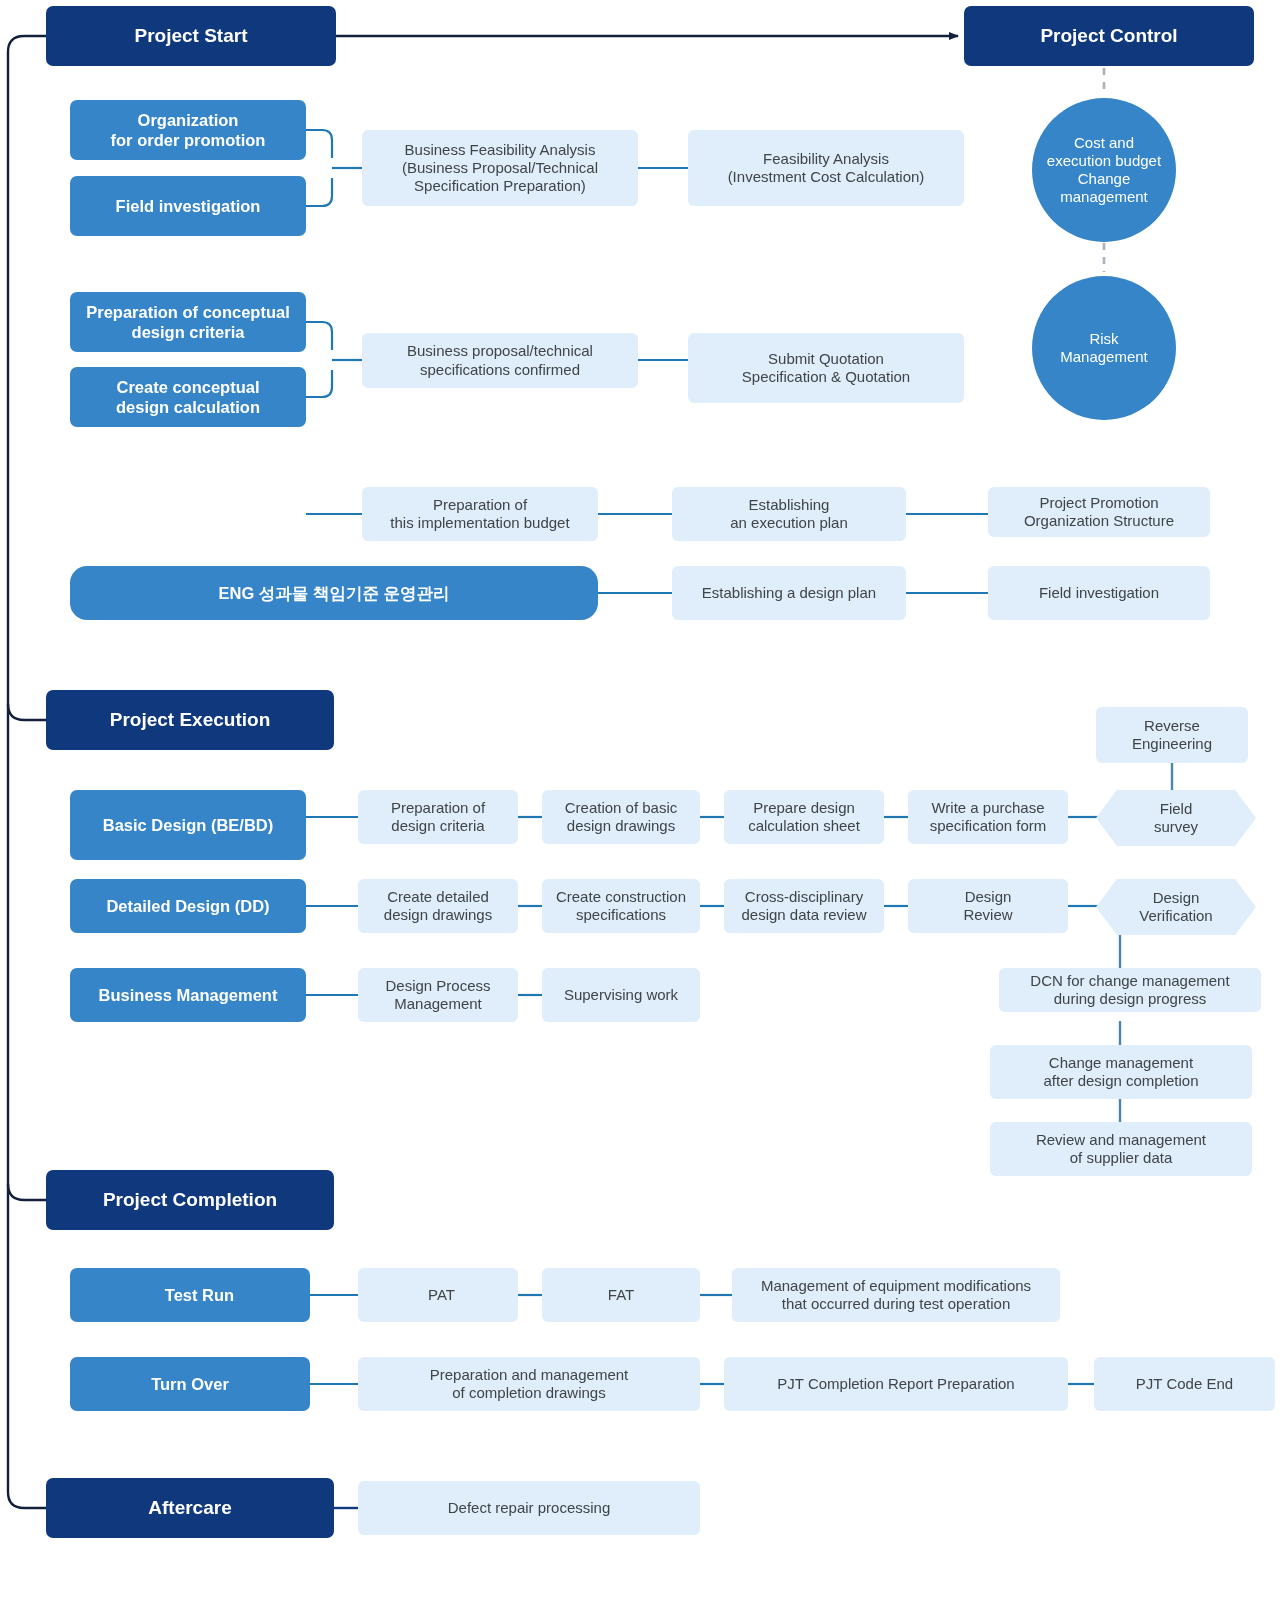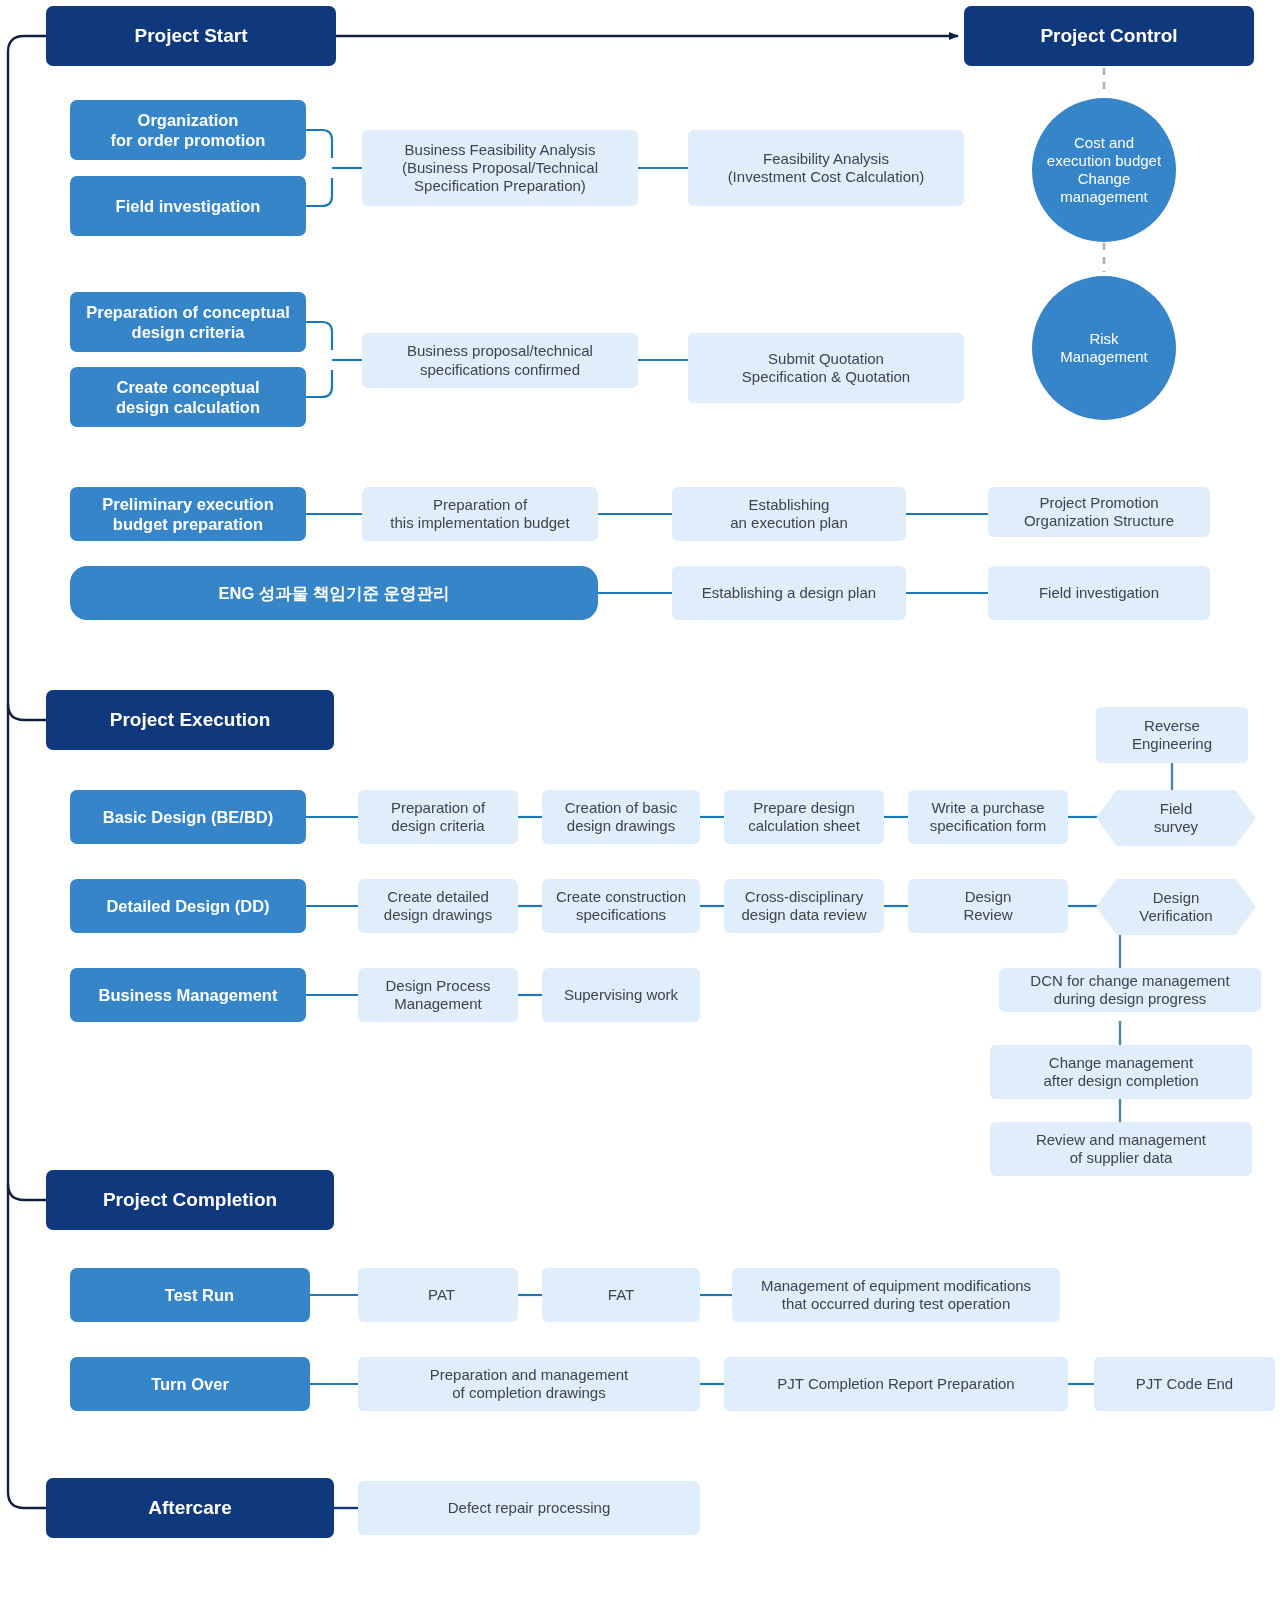--- a/index.html
+++ b/index.html
@@ -222,24 +222,20 @@
   <div class="node step" style="left:362px;top:333px;width:276px;height:55px;">
     <span style="white-space:pre-line;">Business proposal/technical
 specifications confirmed</span>
   </div>
 
   <div class="node step" style="left:688px;top:333px;width:276px;height:70px;">
     <span style="white-space:pre-line;">Submit Quotation
 Specification &amp; Quotation</span>
   </div>
 
-  <div class="node task" style="left:70px;top:487px;width:236px;height:54px;">
-    <span style="white-space:pre-line;">Preliminary execution
-budget preparation</span>
-  </div>
 
   <div class="node step" style="left:362px;top:487px;width:236px;height:54px;">
     <span style="white-space:pre-line;">Preparation of
 this implementation budget</span>
   </div>
 
   <div class="node step" style="left:672px;top:487px;width:234px;height:54px;">
     <span style="white-space:pre-line;">Establishing
 an execution plan</span>
   </div>
@@ -259,21 +255,21 @@
 
   <div class="node step" style="left:988px;top:566px;width:222px;height:54px;">
     <span style="white-space:pre-line;">Field investigation</span>
   </div>
 
   <div class="node step" style="left:1096px;top:707px;width:152px;height:56px;">
     <span style="white-space:pre-line;">Reverse
 Engineering</span>
   </div>
 
-  <div class="node task" style="left:70px;top:790px;width:236px;height:54px;">
+  <div class="node task" style="left:70px;top:790px;width:236px;height:70px;">
     <span style="white-space:pre-line;">Basic Design (BE/BD)</span>
   </div>
 
   <div class="node step" style="left:358px;top:790px;width:160px;height:54px;">
     <span style="white-space:pre-line;">Preparation of
 design criteria</span>
   </div>
 
   <div class="node step" style="left:542px;top:790px;width:158px;height:54px;">
     <span style="white-space:pre-line;">Creation of basic

